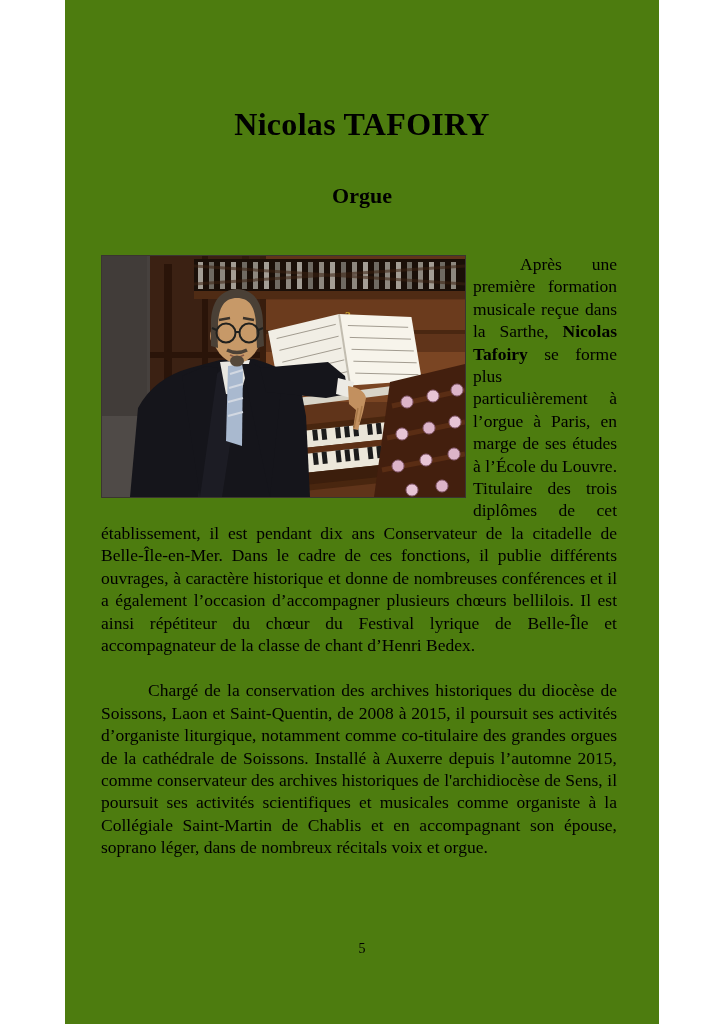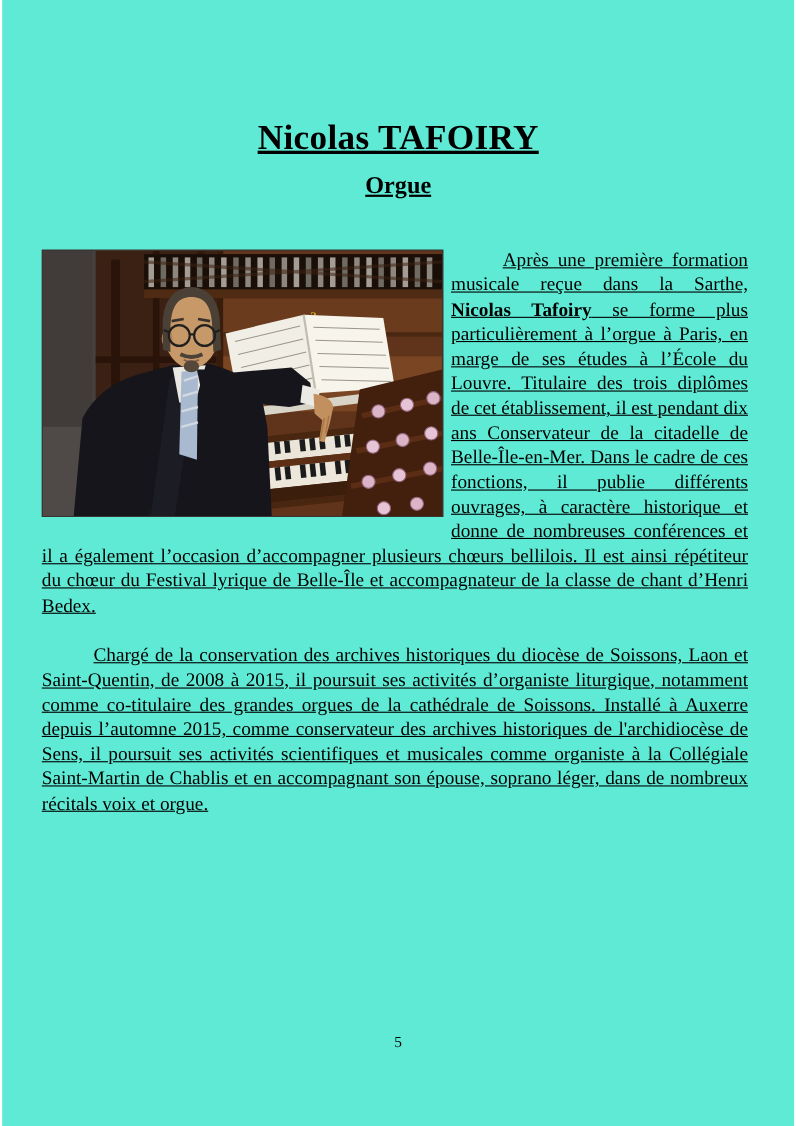--- a/index.html
+++ b/index.html
@@ -1,36 +1,35 @@
 <!DOCTYPE html>
 <html><head>
 <meta charset="utf-8">
 <style>
   * { margin:0; padding:0; box-sizing:border-box; }
   html,body { background:#ffffff; }
   .page {
-    width:720px; height:1024px;
+    width:594px; height:1024px;
     margin:0 auto;
-    background:#5eead4;
+    background:#4d7c0f;
     font-family:"Liberation Serif", serif;
     color:#000000;
     position:relative;
     overflow:hidden;
-    text-decoration:underline;
   }
   .title {
     text-align:center;
     padding-top:106px;
     font-size:32px;
     font-weight:bold;
     letter-spacing:0.3px;
   }
   .subtitle {
     text-align:center;
-    margin-top:12px;
+    margin-top:40px;
     font-size:22px;
     font-weight:bold;
   }
   .content {
     margin:44px 42px 0 36px;
     font-size:17.5px;
     line-height:22.4px;
     text-align:justify;
   }
   .photo {

